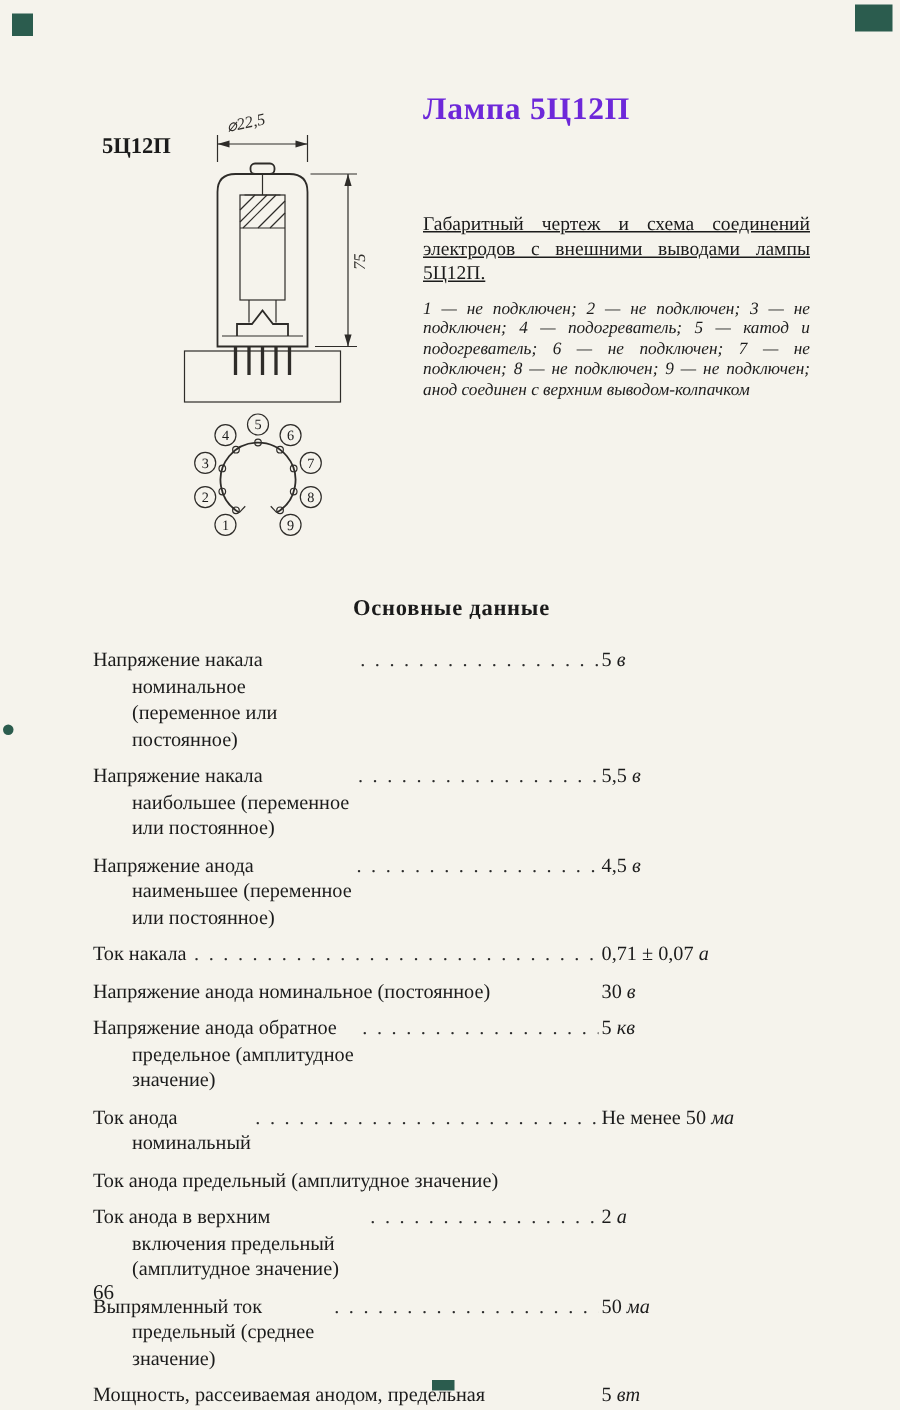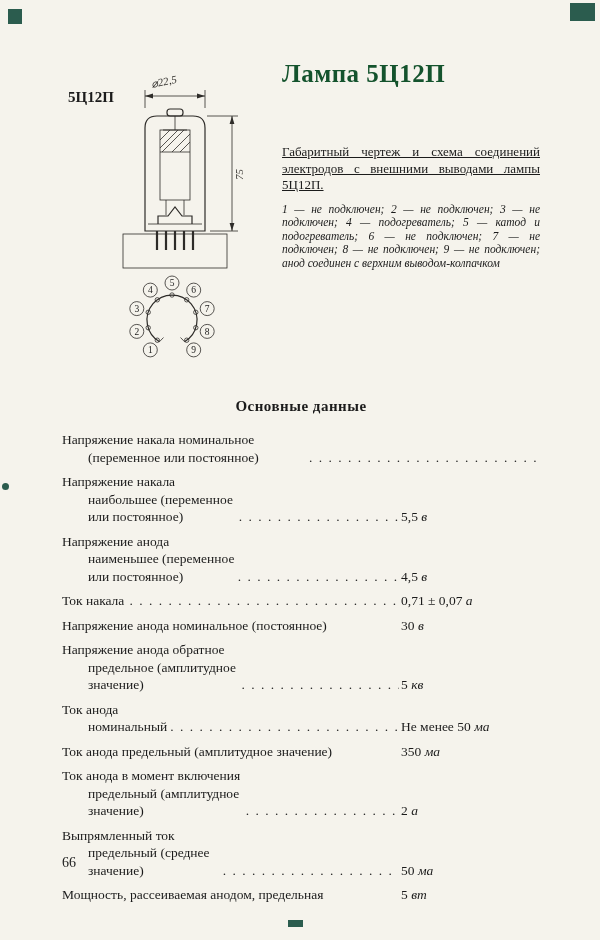--- a/index.html
+++ b/index.html
@@ -22,29 +22,29 @@
   .draw { stroke:#2e2c29; fill:none; }
   .thin { stroke-width:0.8; }
   .mid  { stroke-width:1.2; }
   .fat  { stroke-width:2.2; }
   .dimtext { font-style:italic; font-size:11px; fill:#2e2c29; }
   .tube-label { font-weight:bold; font-size:15px; fill:#1b1b1b; }
   .pin-num { font-size:9.5px; fill:#1b1b1b; text-anchor:middle; }
 
   
   #rightcol { position:absolute; left:282px; top:60px; width:258px; }
-  #rightcol h1 { font-size:25px; font-weight:bold; letter-spacing:0.5px; color:#14532d; }
+  #rightcol h1 { font-size:21px; font-weight:bold; letter-spacing:0.5px; color:#6d28d9; }
   .desc { margin-top:7px; font-size:13px; line-height:16.5px; font-weight:bold; text-align:justify; }
   .caption { margin-top:56px; font-size:13px; line-height:16.5px; text-align:justify;text-decoration:underline; }
   .pinout { margin-top:9px; font-size:11.5px; line-height:13.5px; font-style:italic; text-align:justify; }
 
   
   #specs { position:absolute; left:62px; top:398px; width:478px; }
   #specs h2 { text-align:center; font-size:15px; font-weight:bold; margin-bottom:16px; letter-spacing:0.5px; }
-  .spec-row { display:flex; align-items:flex-end; margin-bottom:7px; font-size:13.5px; line-height:17.5px; }
+  .spec-row { display:flex; margin-bottom:7px; font-size:13.5px; line-height:17.5px; }
   .spec-label { max-width:334px; padding-left:26px; text-indent:-26px; }
   .spec-leader { flex:1 1 auto; overflow:hidden; white-space:nowrap; padding:0 3px; color:#2a2a2a; }
   .spec-leader::after { content:". . . . . . . . . . . . . . . . . . . . . . . . . . . . . . . . . . . . ."; letter-spacing:1.5px; }
   .spec-leader.no-dots::after { content:""; }
   .spec-value { flex:0 0 141px; padding-left:2px; }
   .spec-value .unit { font-style:italic; }
 
   #pagenum { position:absolute; left:62px; top:855px; font-size:14px;text-align:center; }
 </style>
 </head>
@@ -151,20 +151,21 @@
     <p class="caption">Габаритный чертеж и схема соединений электродов с внешними выводами лампы 5Ц12П.</p>
     <p class="pinout">1 — не подключен; 2 — не подключен; 3 — не подключен; 4 — подогреватель; 5 — катод и подогреватель; 6 — не подключен; 7 — не подключен; 8 — не подключен; 9 — не подключен; анод соединен с верхним выводом-колпачком</p>
   </div>
 
   <div id="specs">
     <h2>Основные данные</h2>
     <div id="spec-rows">
         <div class="spec-row">
           <div class="spec-label">Напряжение накала номинальное (переменное или постоянное)</div>
           <div class="spec-leader"></div>
+          <div class="spec-value"><span>5 </span><span class="unit">в</span></div>
         </div>
         <div class="spec-row">
           <div class="spec-label">Напряжение накала наибольшее (переменное или постоянное)</div>
           <div class="spec-leader"></div>
           <div class="spec-value"><span>5,5 </span><span class="unit">в</span></div>
         </div>
         <div class="spec-row">
           <div class="spec-label">Напряжение анода наименьшее (переменное или постоянное)</div>
           <div class="spec-leader"></div>
           <div class="spec-value"><span>4,5 </span><span class="unit">в</span></div>
@@ -185,24 +186,23 @@
           <div class="spec-value"><span>5 </span><span class="unit">кв</span></div>
         </div>
         <div class="spec-row">
           <div class="spec-label">Ток анода номинальный</div>
           <div class="spec-leader"></div>
           <div class="spec-value"><span>Не менее 50 </span><span class="unit">ма</span></div>
         </div>
         <div class="spec-row">
           <div class="spec-label">Ток анода предельный (амплитудное значение)</div>
           <div class="spec-leader no-dots"></div>
-          <div class="spec-value"><span>350 </span><span class="unit">ма</span></div>
-        </div>
-        <div class="spec-row">
-          <div class="spec-label">Ток анода в момент включения предельный (амплитудное значение)</div>
+        </div>
+        <div class="spec-row">
+          <div class="spec-label">Ток анода в верхним включения предельный (амплитудное значение)</div>
           <div class="spec-leader"></div>
           <div class="spec-value"><span>2 </span><span class="unit">а</span></div>
         </div>
         <div class="spec-row">
           <div class="spec-label">Выпрямленный ток предельный (среднее значение)</div>
           <div class="spec-leader"></div>
           <div class="spec-value"><span>50 </span><span class="unit">ма</span></div>
         </div>
         <div class="spec-row">
           <div class="spec-label">Мощность, рассеиваемая анодом, предельная</div>

